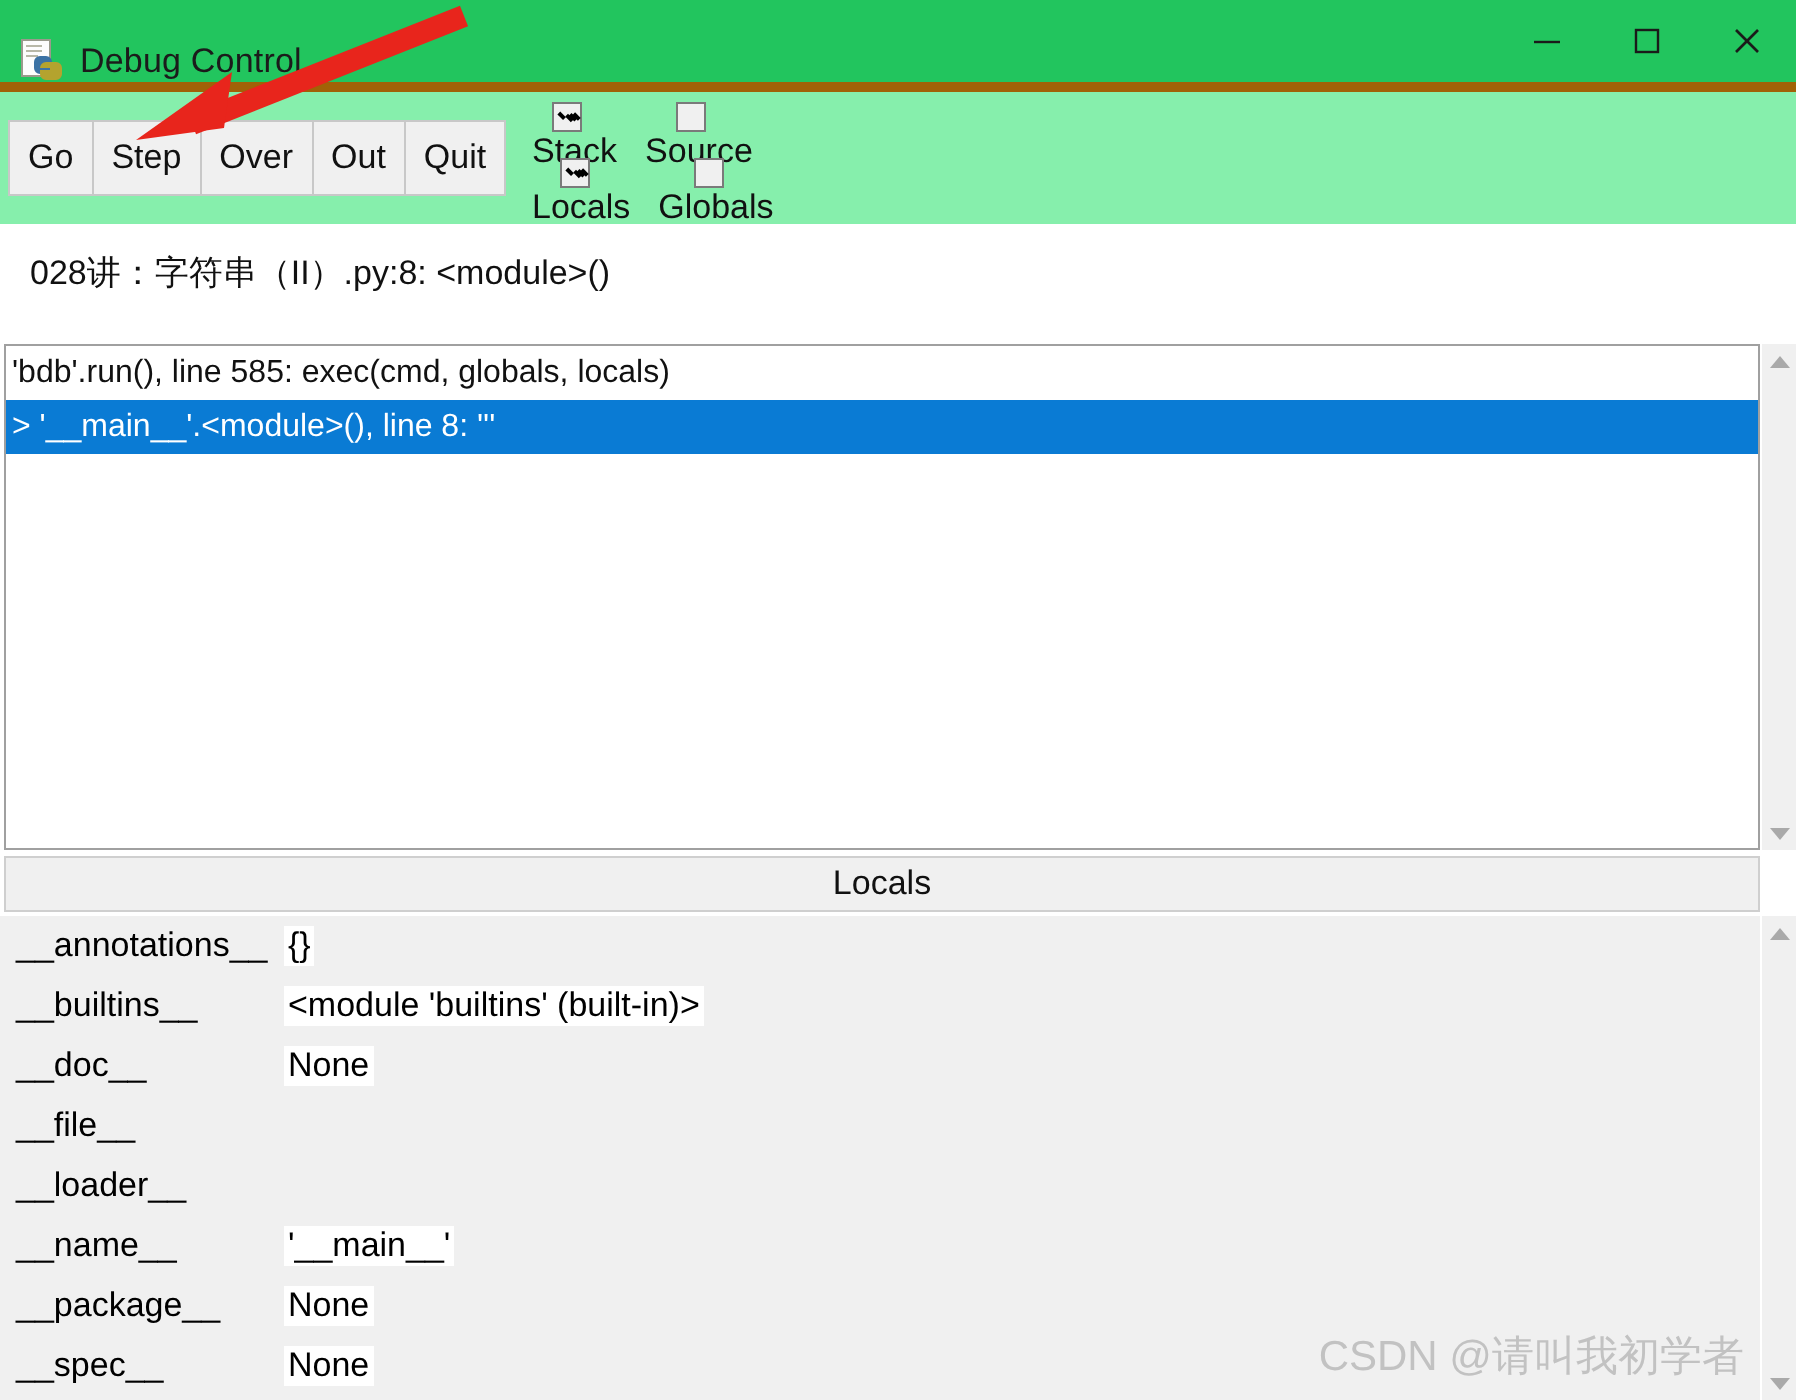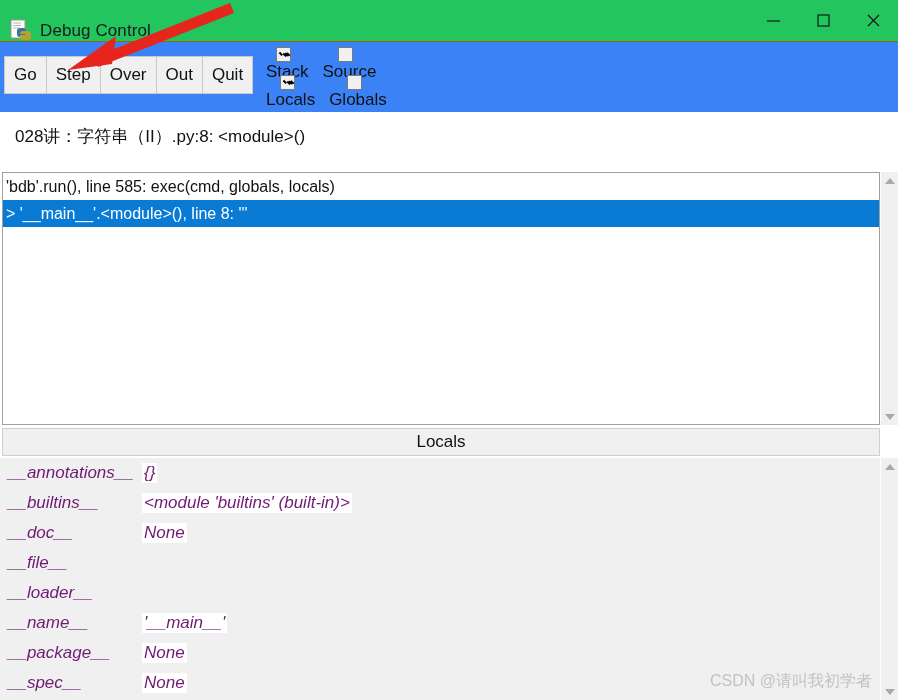--- a/index.html
+++ b/index.html
@@ -55,22 +55,22 @@
     cursor: default;
   }
   .winbtn svg { display: block; }
 
   
   .toolbar {
     position: absolute;
     top: 41px; left: 0;
     width: 898px;
     height: 71px;
-    background: #3b82f6;
-    border-top: 1px solid #a16207;
+    background: #86efac;
+    border-top: 5px solid #a16207;
   }
   .btnrow {
     position: absolute;
     left: 4px;
     top: 14px;
     display: flex;
   }
   .dbgbtn {
     height: 38px;
     min-width: 36px;
@@ -223,42 +223,41 @@
     width: 880px;
     height: 242px;
     background: #f0f0f0;
     overflow: hidden;
   }
   .localrow {
     height: 30px;
     display: flex;
     align-items: center;
     font-size: 17px;
-    color: #701a75;
-    white-space: nowrap;
-    font-style: italic;
+    color: #000000;
+    white-space: nowrap;
   }
   .lname {
     width: 142px;
     padding-left: 8px;
     box-sizing: border-box;
     flex: none;
     overflow: hidden;
   }
   .lval {
     background: #ffffff;
     padding: 0 2px;
   }
 
   
   .watermark {
     position: absolute;
     right: 26px;
     bottom: 8px;
-    font-size: 16px;
+    font-size: 21px;
     color: #c2c2c2;
     white-space: nowrap;
     pointer-events: none;
   }
 
   
   .redarrow {
     position: absolute;
     left: 60px;
     top: 0;

